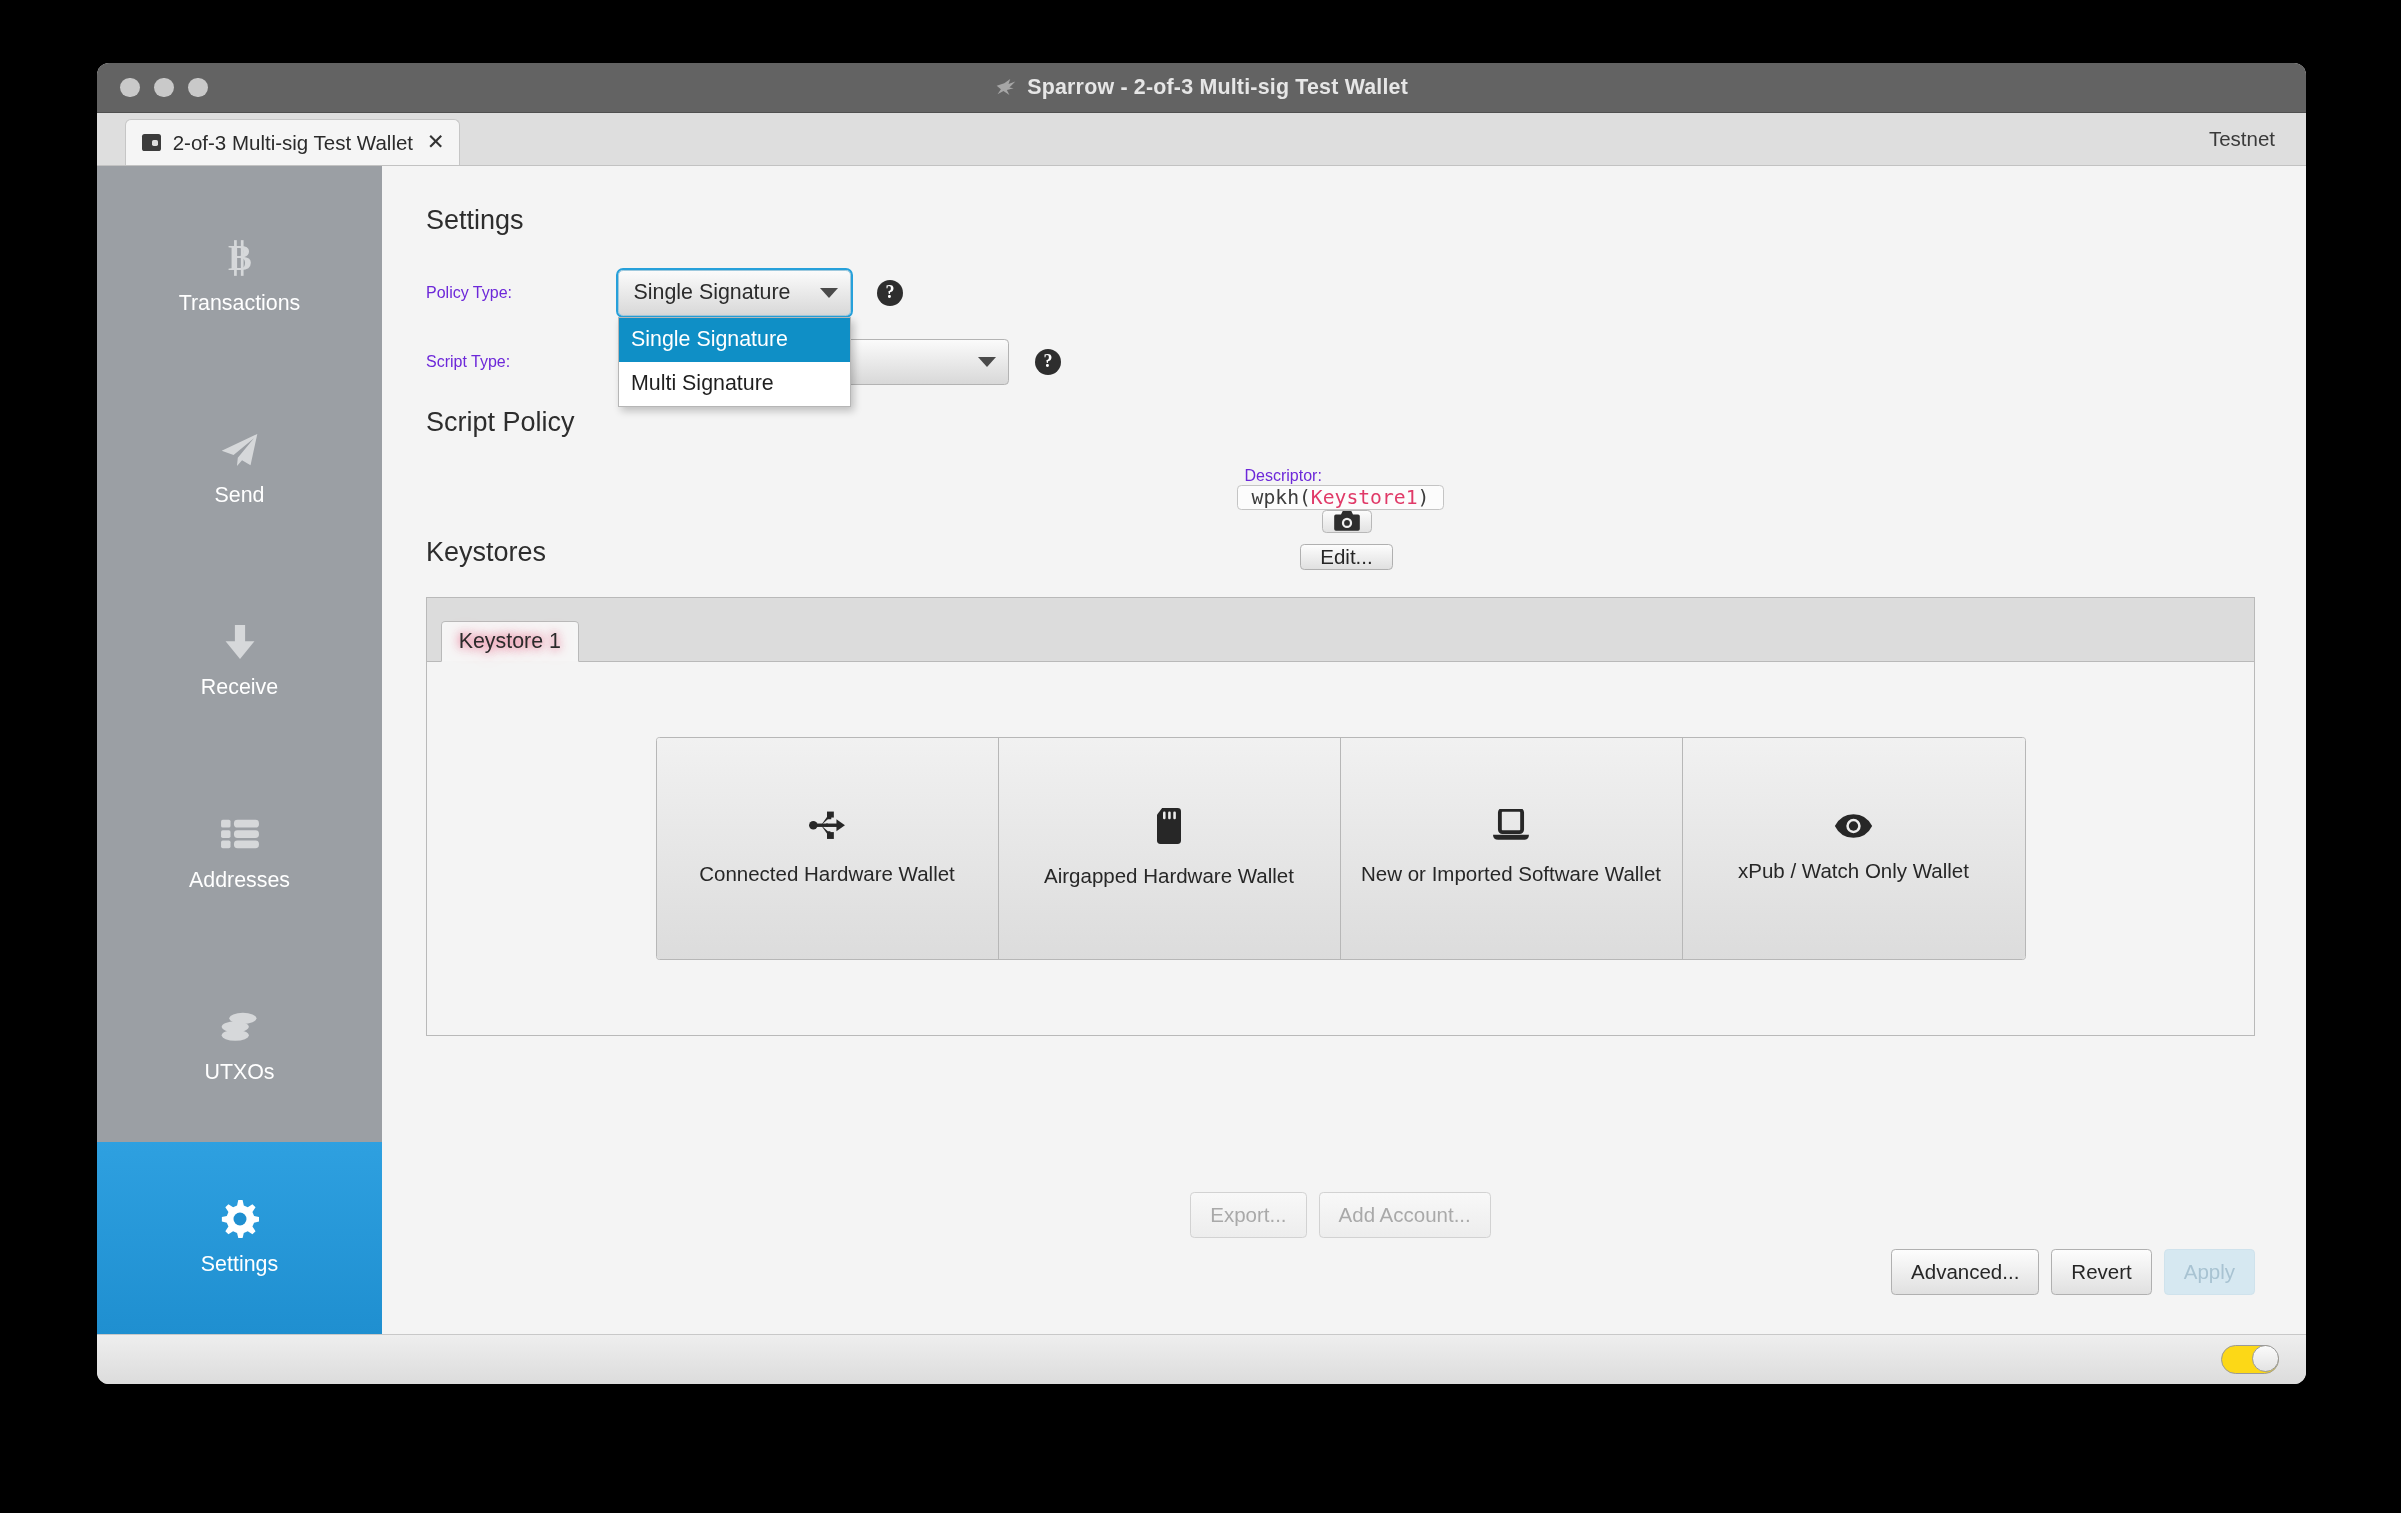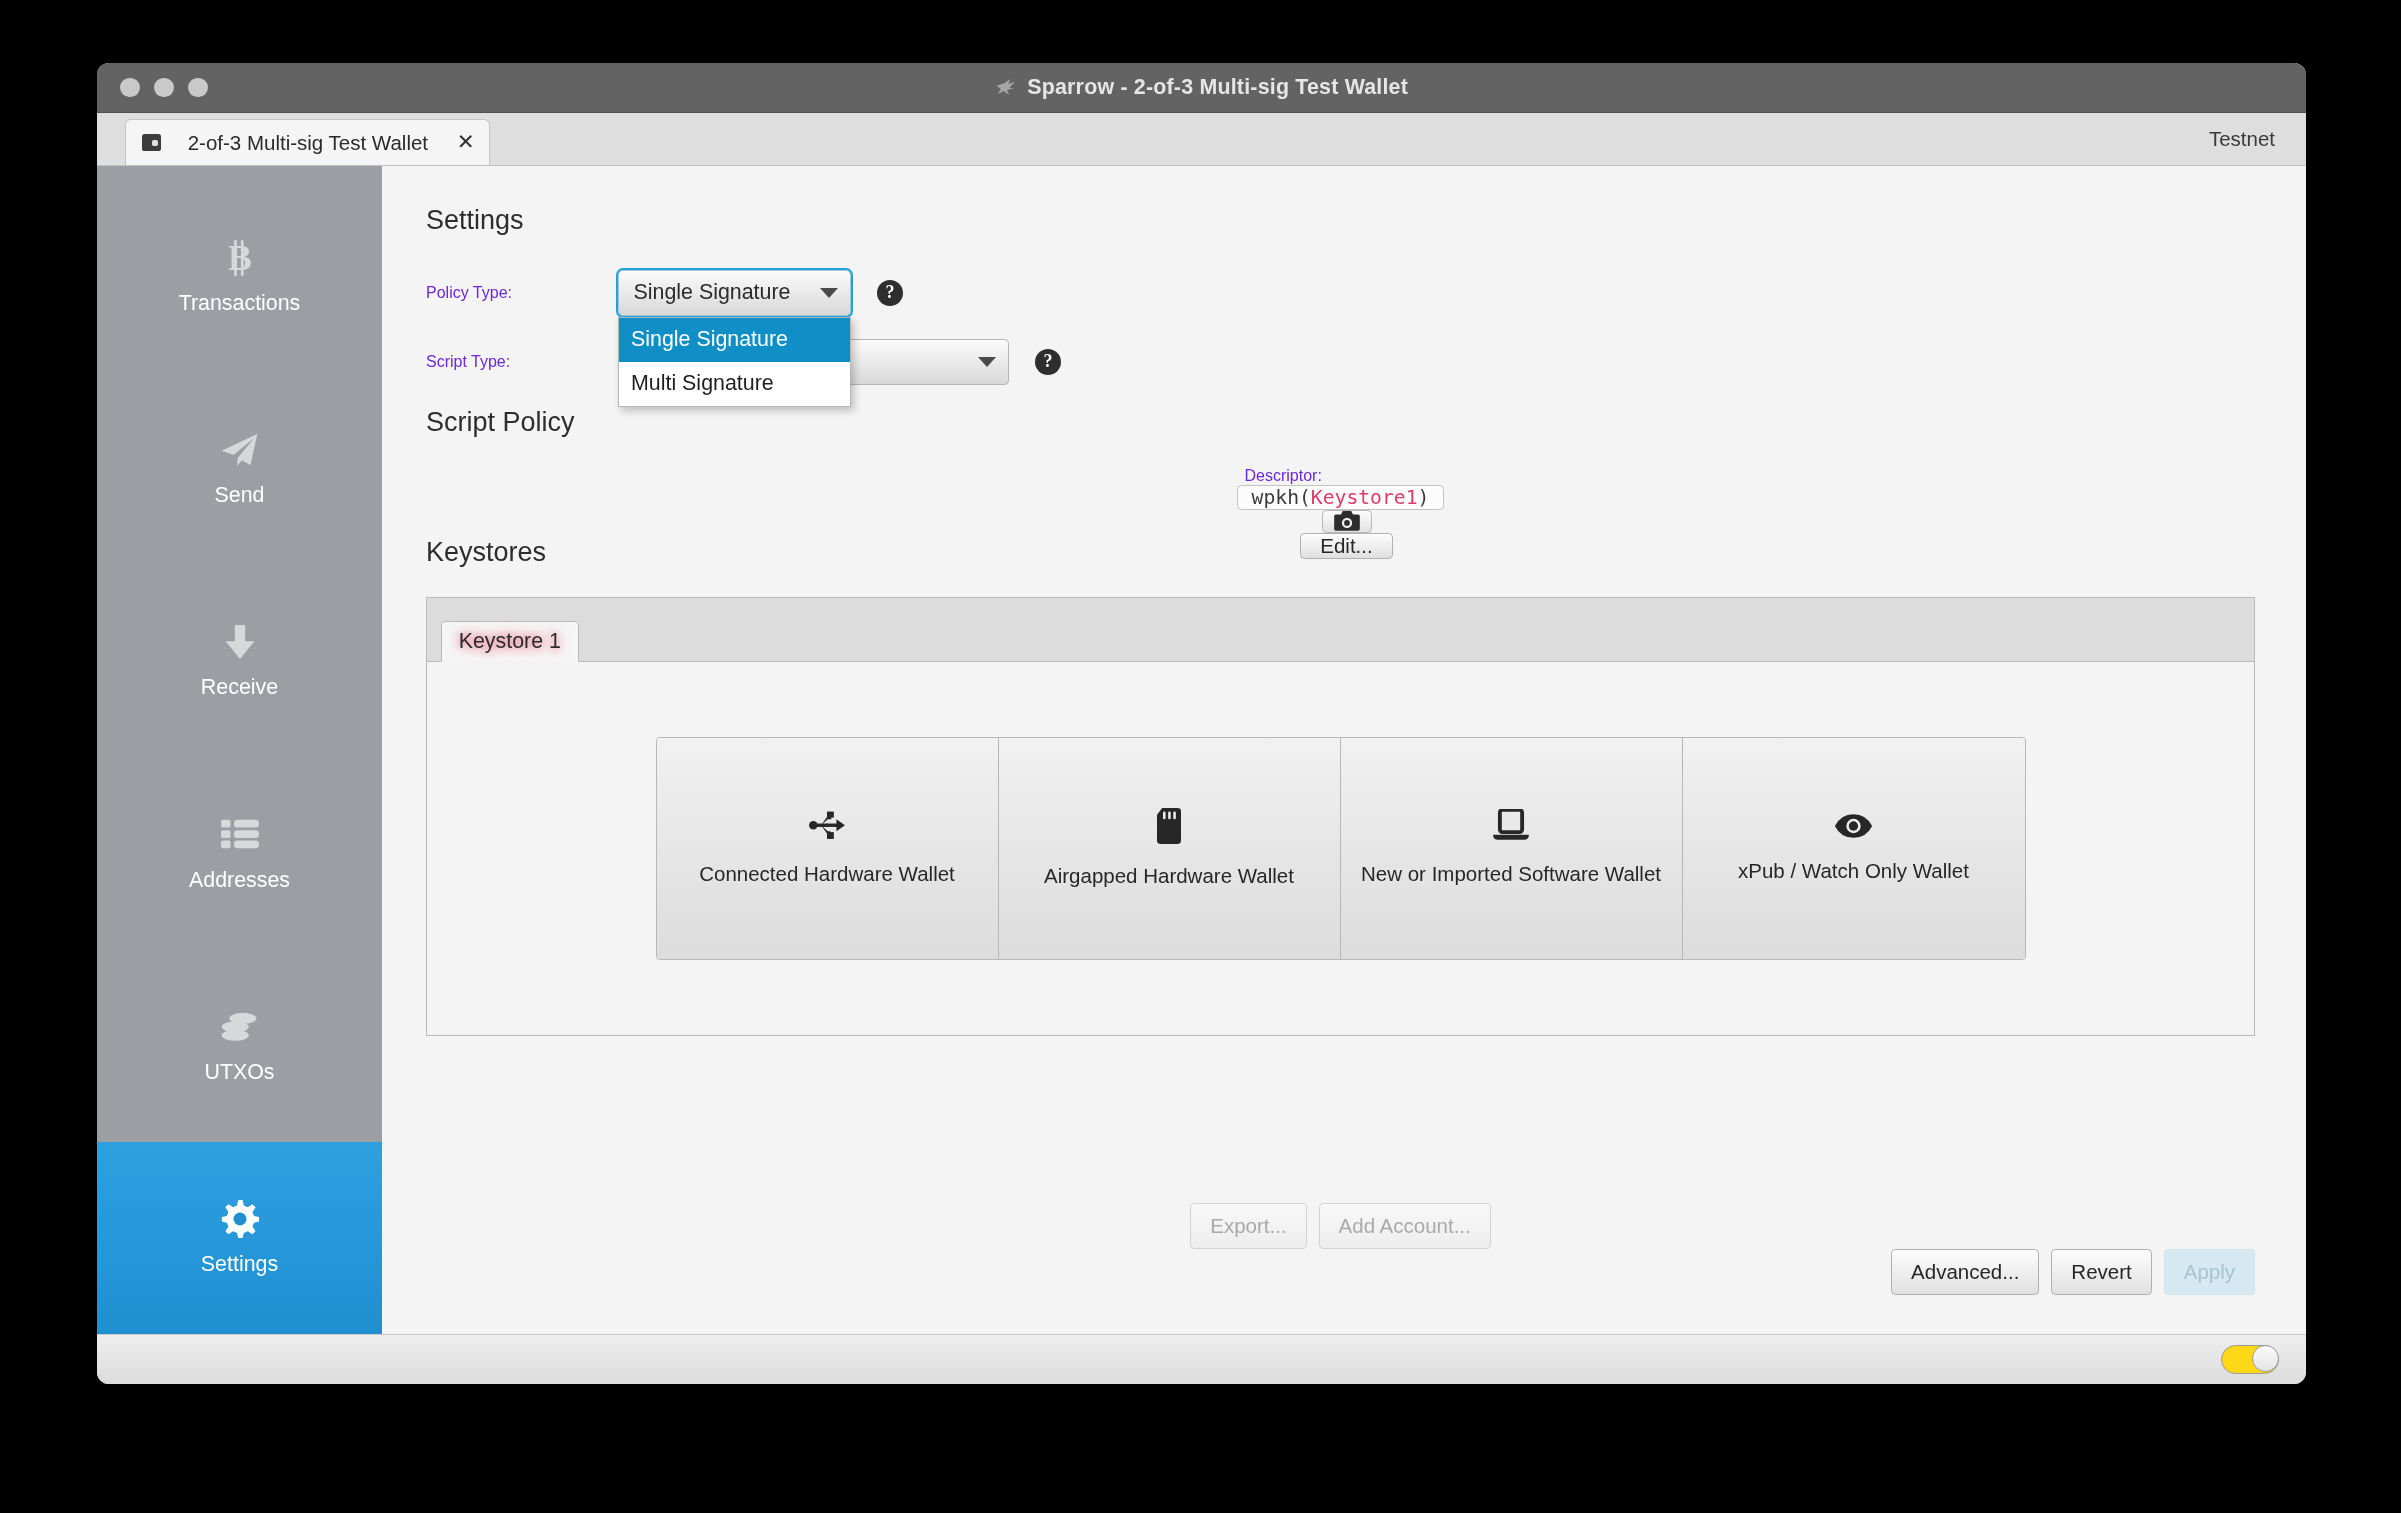--- a/index.html
+++ b/index.html
@@ -75,21 +75,21 @@
     position: relative;
   }
   .wallet-tab {
     height: 46px;
     background: #f5f5f5;
     border: 0.9px solid #c6c6c6;
     border-bottom: none;
     border-radius: 6px 6px 0 0;
     display: flex;
     align-items: center;
-    gap: 27px;
+    gap: 12px;
     padding: 0 14.5px 0 15.4px;
     margin-left: 4.3px;
   }
   .wallet-tab .tab-label {
     font-size: 20.5px;
     color: #2b2b2b;
   }
   .tab-wallet-icon {
     width: 19px; height: 16.2px;
     background: #3c3c3c;
@@ -278,20 +278,21 @@
     height: 46px;
     background: linear-gradient(180deg, #fdfdfd 0%, #e0e0e0 100%);
     border: 0.9px solid #b0b0b0;
     border-radius: 4.3px;
     display: flex; align-items: center; justify-content: center;
     padding: 0 19px;
     font-size: 20.5px;
     color: #262626;
     margin-left: 12px;
     white-space: nowrap;
+    margin-top: 11px;
   }
   .btn.disabled {
     color: #a9a9a9;
     border-color: #d2d2d2;
     background: linear-gradient(180deg, #f8f8f8 0%, #ededed 100%);
   }
   .btn.apply-disabled {
     color: #a8c3d2;
     background: #d6e8f1;
     border: 0.9px solid #cfe2ec;

